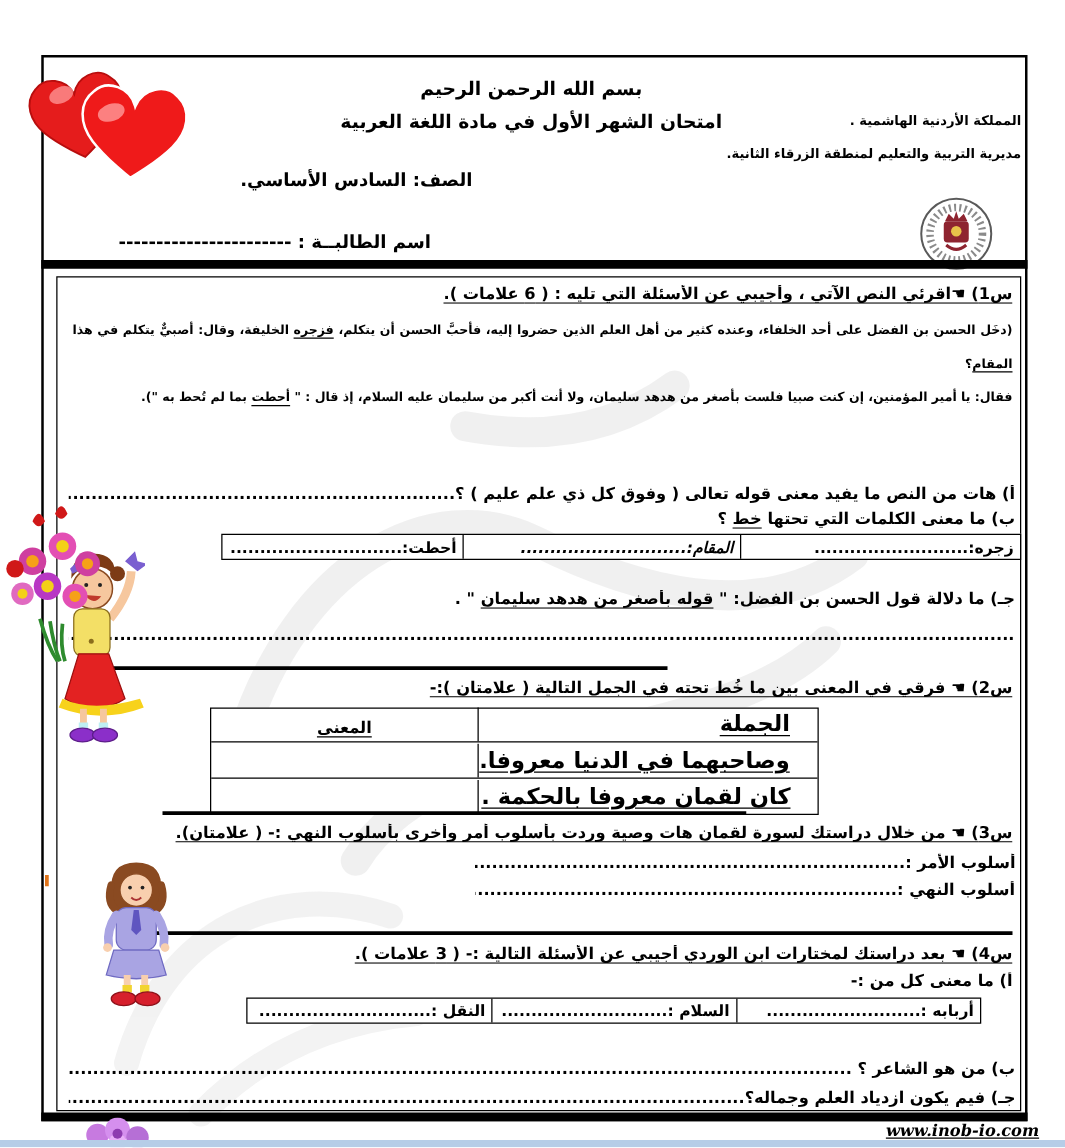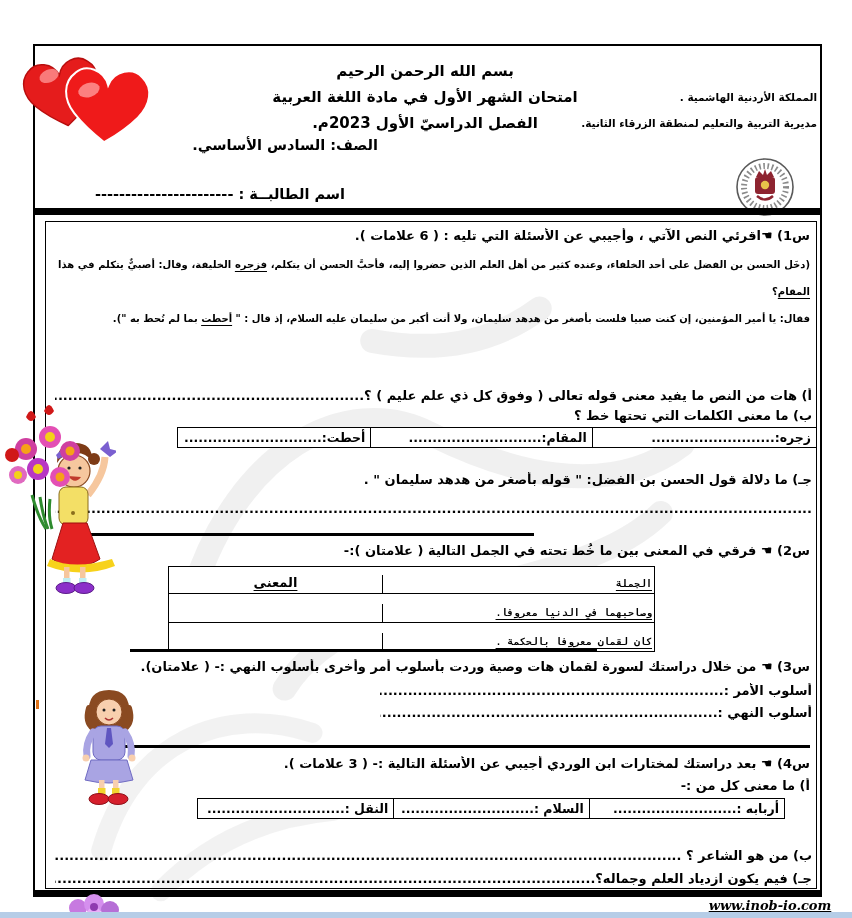--- a/index.html
+++ b/index.html
@@ -19,22 +19,22 @@
   .aline{font-size:13px;font-weight:700;white-space:nowrap;overflow:hidden;}
   
   .cells{display:flex;border:1.5px solid #000;background:#fff;}
   .cell{border-left:1.5px solid #000;padding:2px 5px;font-size:12.5px;font-weight:700;
         white-space:nowrap;overflow:hidden;box-sizing:border-box;}
   .cell:last-child{border-left:none;}
   
   .q2t{border:1.5px solid #000;background:#fff;}
   .q2row{display:flex;border-top:1.5px solid #000;align-items:flex-end;}
   .q2row:first-child{border-top:none;}
-  .q2c-s{width:272px;border-left:1.5px solid #000;padding:3px 2px;font-size:10px;font-weight:700;
-         white-space:nowrap;overflow:hidden;box-sizing:border-box;font-family:Liberation Mono, monospace;}
+  .q2c-s{width:272px;border-left:1.5px solid #000;padding:3px 22px;font-size:18px;font-weight:700;
+         white-space:nowrap;overflow:hidden;box-sizing:border-box;}
   .q2c-m{width:213px;padding:3px 6px;font-size:13px;font-weight:700;text-align:center;box-sizing:border-box;}
   .footer-url{font-family:"DejaVu Serif",serif;font-style:italic;font-weight:700;font-size:13px;
               direction:ltr;text-align:center;text-decoration:underline;}
   .wm{opacity:0.13;pointer-events:none;}
 </style>
 </head>
 <body>
 
 <div class="page">
 
@@ -55,21 +55,20 @@
   <div class="abs" style="left:33px;top:44px;width:789px;height:853px;border:2px solid #000;"></div>
 
   <div class="abs org" style="left:555px;top:84px;width:262px;">
     <div>المملكة الأردنية الهاشمية .</div>
     <div>مديرية التربية والتعليم لمنطقة الزرقاء الثانية.</div>
   </div>
 
   <div class="abs center-block" style="left:225px;top:58px;width:400px;">
     <div>بسم الله الرحمن الرحيم</div>
     <div>امتحان الشهر الأول في مادة اللغة العربية</div>
-    <div>الفصل الدراسيّ الأول 2023م.</div>
   </div>
   <div class="abs line-lg" style="left:178px;top:137px;width:200px;">الصف: السادس الأساسي.</div>
   <div class="abs line-lg nowrap" style="left:95px;top:186px;width:250px;">اسم الطالبــة : ------------------------</div>
 
   <svg class="abs" style="left:733px;top:156px;" width="64" height="62" viewBox="0 0 64 62">
     <circle cx="32" cy="31" r="28" fill="#ffffff" stroke="#5a5a5a" stroke-width="1.6"></circle>
     <circle cx="32" cy="31" r="21" fill="none" stroke="#8a8a8a" stroke-width="6" stroke-dasharray="1.6 2.6"></circle>
     <path d="M23 21 l3 -6 4 4 2 -6 2 6 4 -4 3 6 z" fill="#8e2430"></path>
     <rect x="22" y="21" width="20" height="17" rx="3" fill="#8e2430"></rect>
     <circle cx="32" cy="29" r="4.2" fill="#e8c24a"></circle>
@@ -97,21 +96,21 @@
   </div>
 
   <div class="abs aline" style="left:55px;top:388px;width:757px;">أ) هات من النص ما يفيد معنى قوله تعالى ( وفوق كل ذي علم عليم ) ؟.................................................................</div>
 
   <div class="abs aline" style="left:55px;top:408px;width:757px;">
     <span>ب) ما معنى الكلمات التي تحتها </span><span class="u">خط</span><span> ؟</span>
   </div>
 
   <div class="abs cells" style="left:177px;top:427px;width:640px;">
     <div class="cell" style="width:225px;">زجره:..........................</div>
-    <div class="cell" style="width:222px;">المقام:............................</div>
+    <div class="cell" style="width:222px;font-style:italic;">المقام:............................</div>
     <div class="cell" style="width:193px;">أحطت:.............................</div>
   </div>
 
   <div class="abs aline" style="left:55px;top:472px;width:757px;">
     <span>جـ) ما دلالة قول الحسن بن الفضل: " </span><span class="u">قوله بأصغر من هدهد سليمان</span><span> " .</span>
   </div>
 
   <div class="abs aline" style="left:55px;top:501px;width:757px;">...................................................................................................................................................................................................................</div>
 
   <div class="abs rule" style="left:77px;top:533px;width:457px;height:2.5px;"></div>

